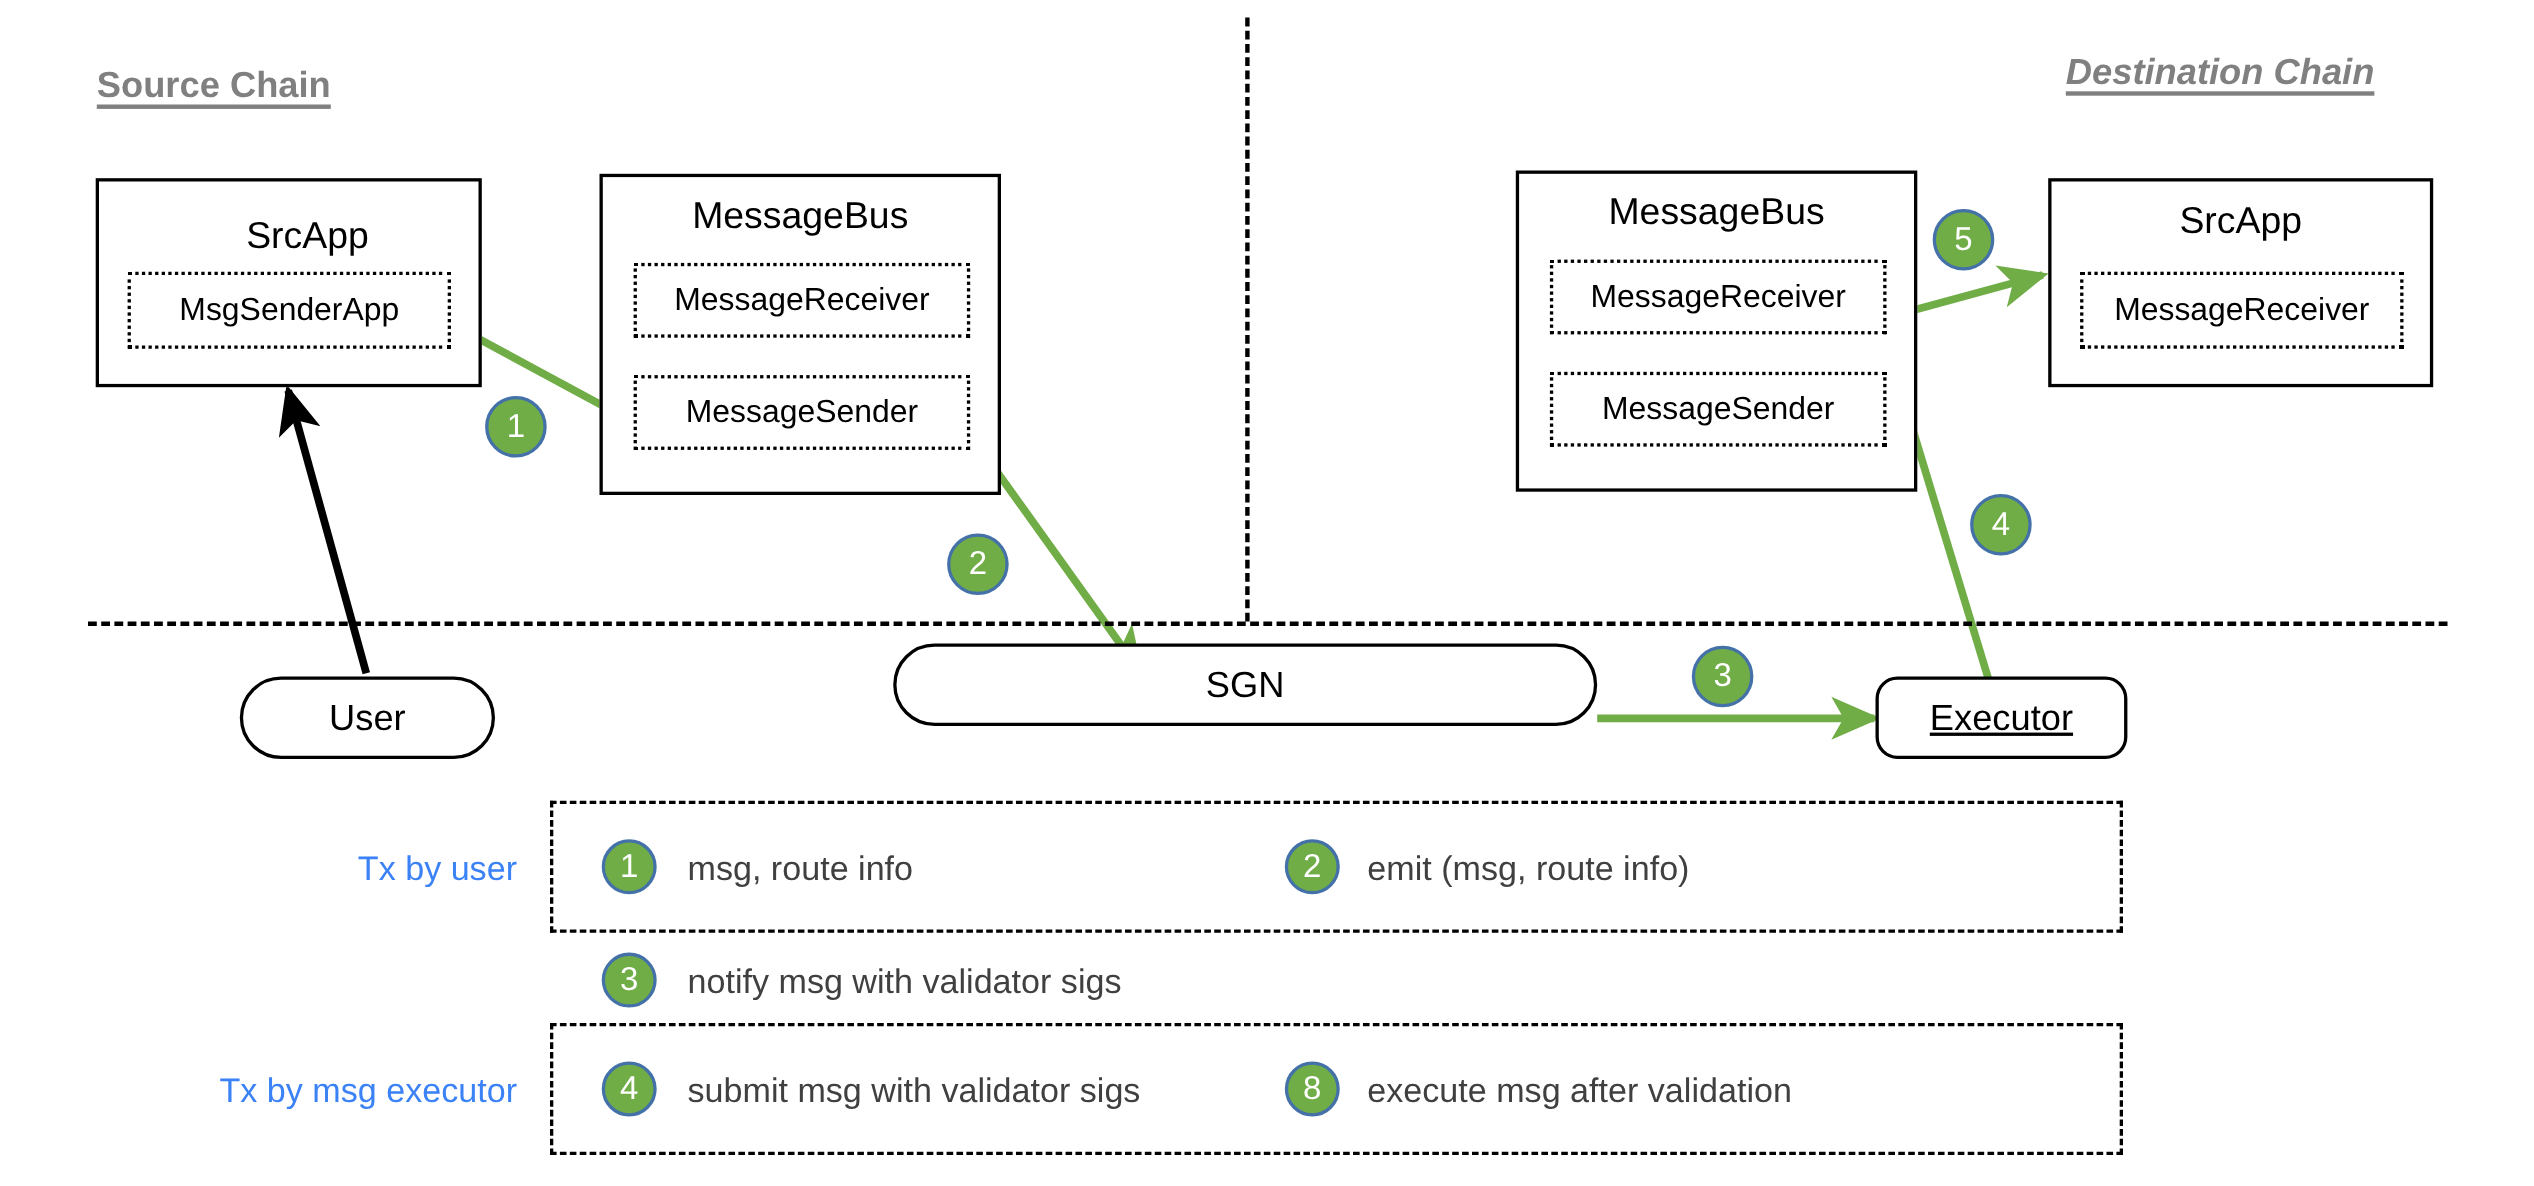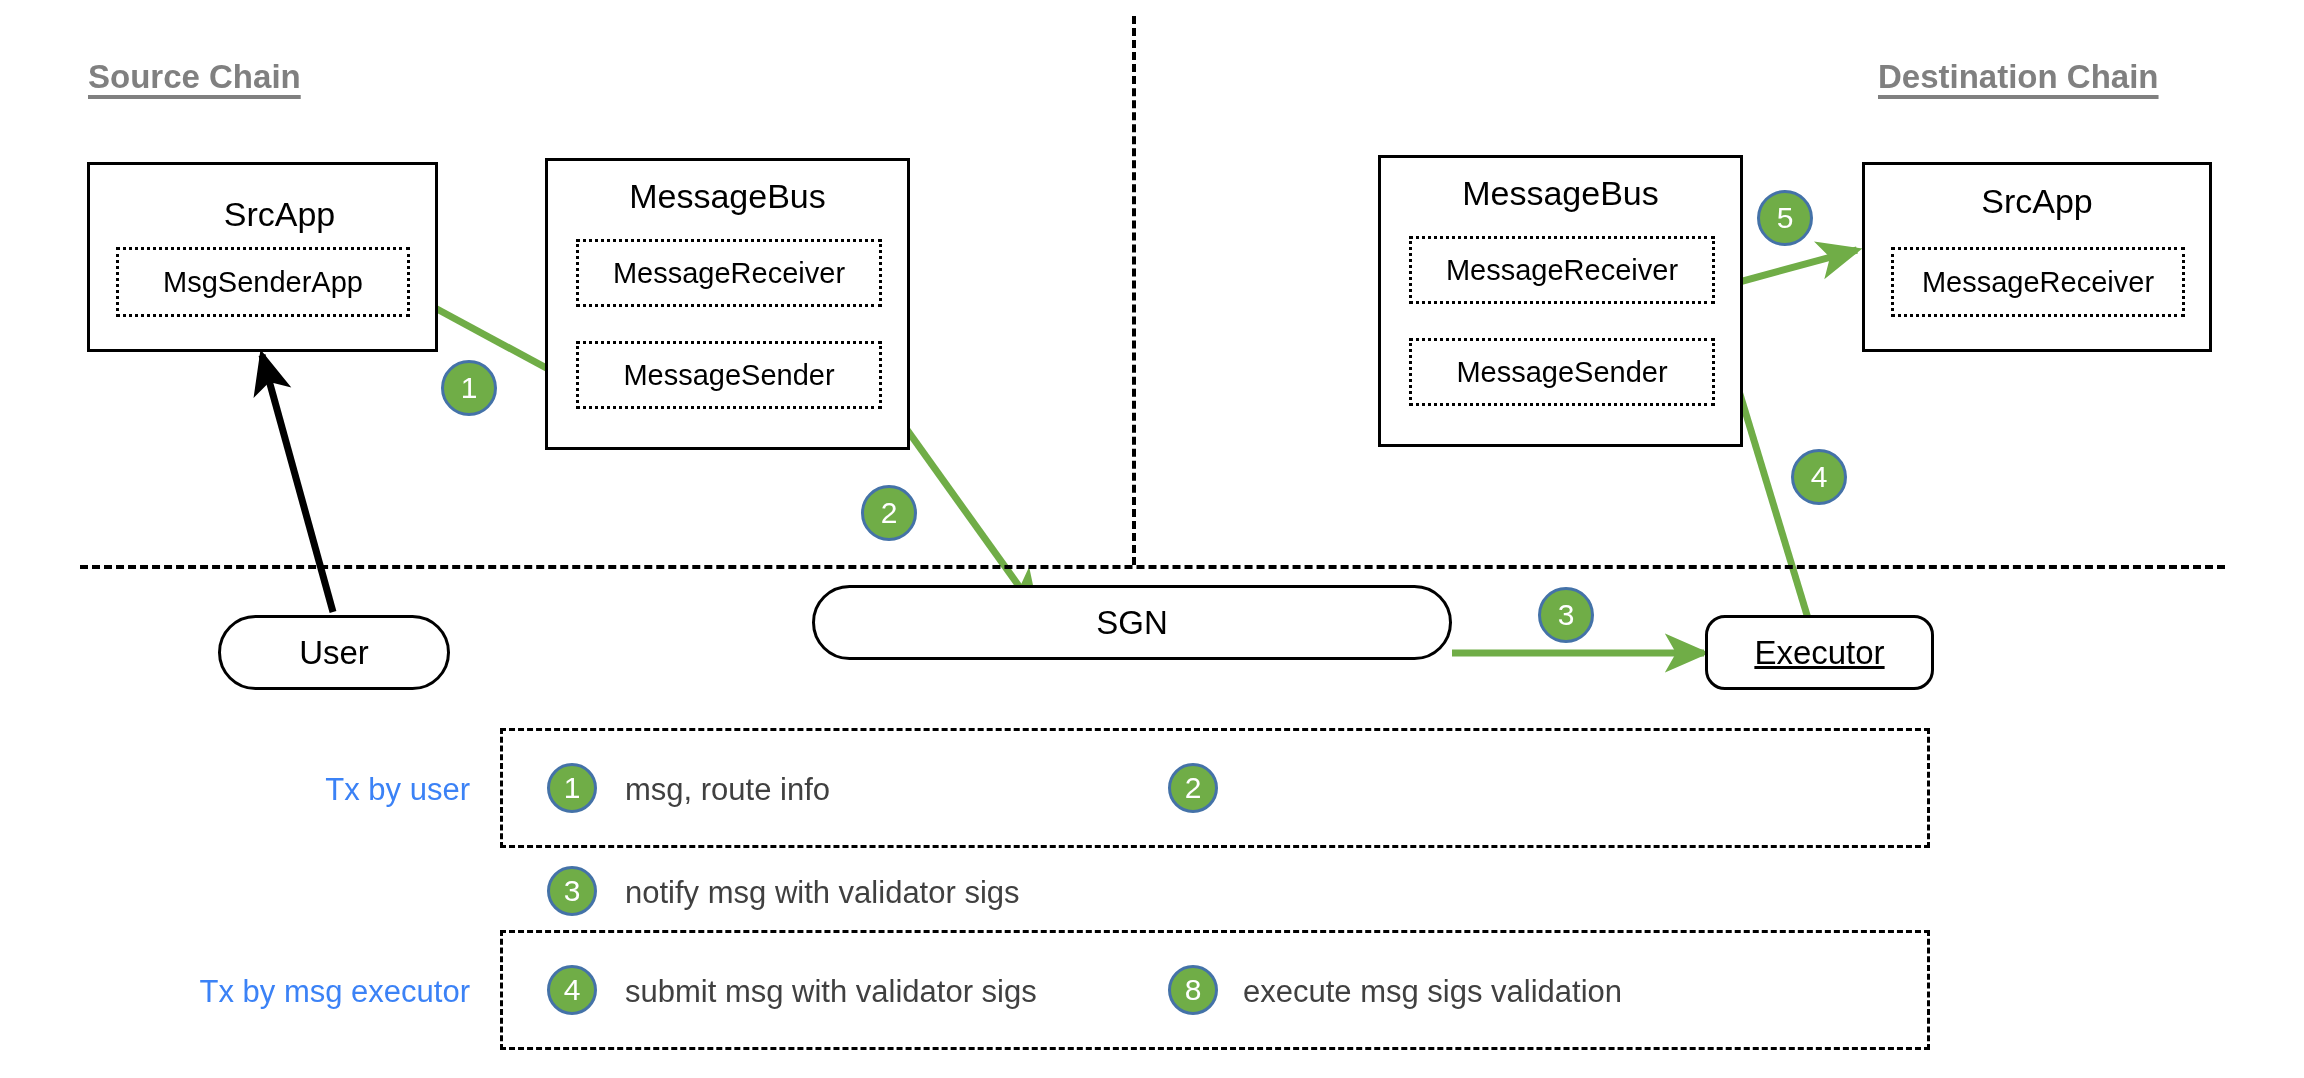--- a/index.html
+++ b/index.html
@@ -136,21 +136,21 @@
 
     <line x1="1710" y1="290" x2="1857" y2="250" stroke="#70AD47" stroke-width="7" marker-end="url(#arrow-green)"></line>
 
     <line x1="333" y1="612" x2="262" y2="355" stroke="#000000" stroke-width="7" marker-end="url(#arrow-black)"></line>
   </svg>
 
   <div class="abs v-divider" style="left:1132px; top:16px; height:549px;"></div>
   <div class="abs h-divider" style="left:80px; top:565px; width:2145px;"></div>
 
   <div class="abs chain-title" style="left:88px; top:58px;">Source Chain</div>
-  <div class="abs chain-title" style="left:1878px; top:58px;">Destination Chain</div>
+  <div class="abs chain-title" style="left:1878px; top:46px;font-style:italic;">Destination Chain</div>
 
   <div class="abs solid-box" style="left:87px; top:162px; width:351px; height:190px;">
     <div class="box-title" style="top:30px;margin-left:34px;">SrcApp</div>
     <div class="dotted-box abs" style="left:26px; top:82px; width:294px; height:70px;">MsgSenderApp</div>
   </div>
 
   <div class="abs solid-box" style="left:545px; top:158px; width:365px; height:292px;">
     <div class="box-title" style="top:16px;">MessageBus</div>
     <div class="dotted-box abs" style="left:28px; top:78px; width:306px; height:68px;">MessageReceiver</div>
     <div class="dotted-box abs" style="left:28px; top:180px; width:306px; height:68px;">MessageSender</div>
@@ -179,26 +179,27 @@
   <div class="abs badge" style="left:1791px; top:449px; width:56px; height:56px;">4</div>
   <div class="abs badge" style="left:1757px; top:190px; width:56px; height:56px;">5</div>
 
   <div class="abs legend-group" style="left:500px; top:728px; width:1430px; height:120px;"></div>
   <div class="abs legend-side-label" style="left:250px; top:772px; width:220px;">Tx by user</div>
 
   <div class="abs badge" style="left:547px; top:763px; width:50px; height:50px;">1</div>
   <div class="abs legend-text" style="left:625px; top:772px;">msg, route info</div>
 
   <div class="abs badge" style="left:1168px; top:763px; width:50px; height:50px;">2</div>
+  <div class="abs legend-text" style="left:1243px; top:772px;">emit (msg, route info)</div>
 
   <div class="abs badge" style="left:547px; top:866px; width:50px; height:50px;">3</div>
   <div class="abs legend-text" style="left:625px; top:875px;">notify msg with validator sigs</div>
 
   <div class="abs legend-group" style="left:500px; top:930px; width:1430px; height:120px;"></div>
   <div class="abs legend-side-label" style="left:178px; top:974px; width:292px;">Tx by msg executor</div>
 
   <div class="abs badge" style="left:547px; top:965px; width:50px; height:50px;">4</div>
   <div class="abs legend-text" style="left:625px; top:974px;">submit msg with validator sigs</div>
 
   <div class="abs badge" style="left:1168px; top:965px; width:50px; height:50px;">8</div>
-  <div class="abs legend-text" style="left:1243px; top:974px;">execute msg sigs validation</div>
+  <div class="abs legend-text" style="left:1243px; top:974px;">execute msg after validation</div>
 
 </div>
 
 </body></html>

